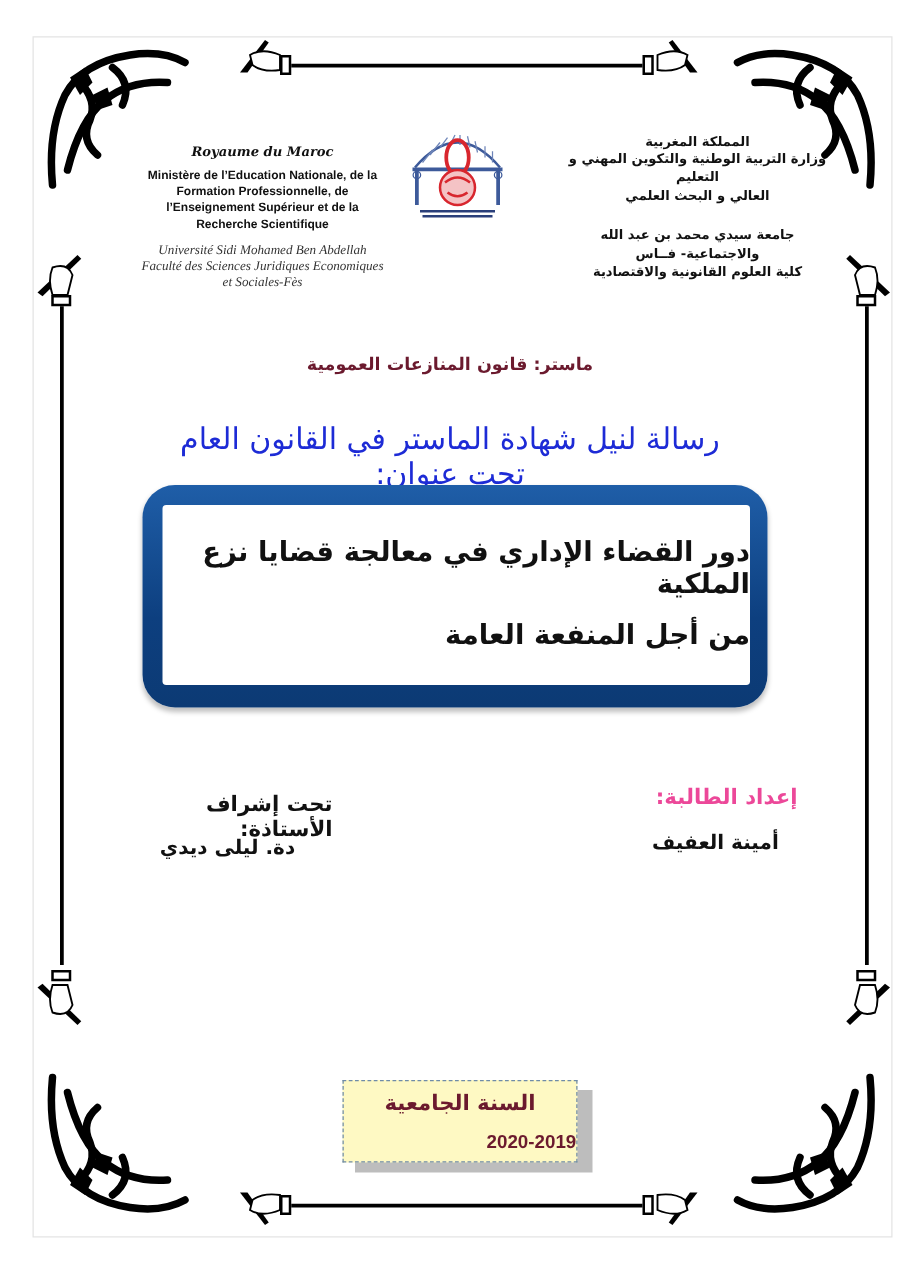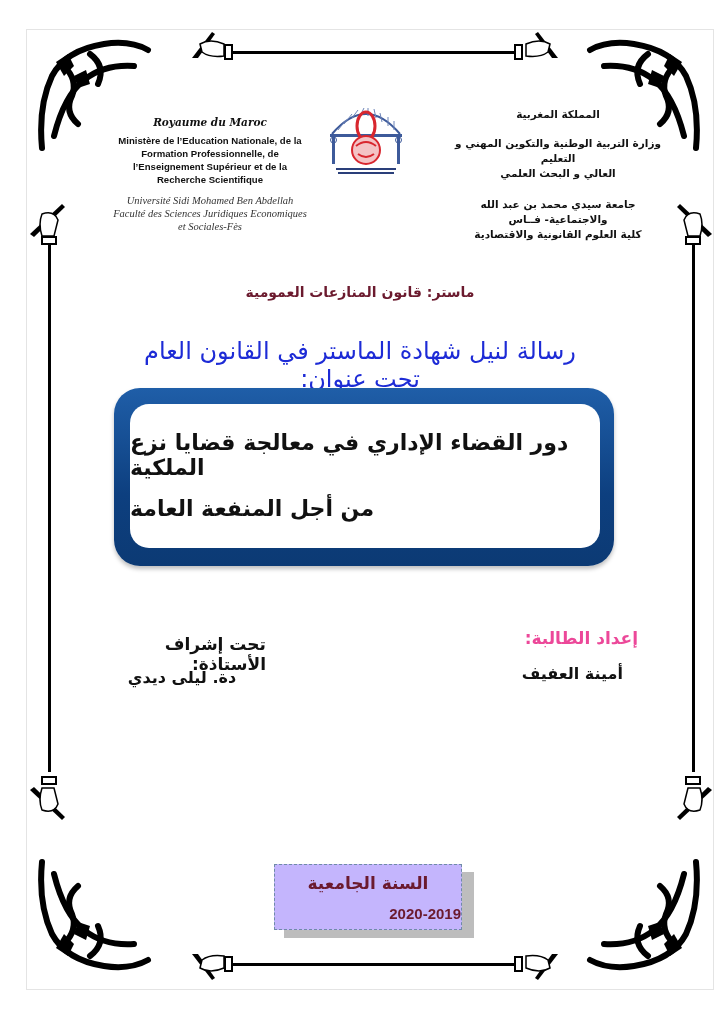--- a/index.html
+++ b/index.html
@@ -12,43 +12,43 @@
   .cuff-h { position:absolute; width:9px; height:16px; border:2px solid #000; background:#fff; box-sizing:border-box; }
   .cuff-v { position:absolute; width:16px; height:9px; border:2px solid #000; background:#fff; box-sizing:border-box; }
   .corner { position:absolute; width:118px; height:118px; }
 
   .fr-block { position:absolute; left:100px; top:116px; width:220px; text-align:center; color:#111; }
   .fr-kingdom { font-family:"DejaVu Serif", serif; font-style:italic; font-weight:bold; font-size:10.5px; margin-bottom:6px; }
   .fr-ministry { font-family:"Liberation Sans", sans-serif; font-weight:bold; font-size:9.6px; line-height:13px; }
   .fr-univ { font-family:Liberation Serif, serif; font-style:italic; font-size:10.5px; line-height:13px; margin-top:8px; color:#333; }
 
   .ar-block { position:absolute; left:440px; top:108px; width:236px; text-align:center; color:#111; direction:rtl; font-family:"DejaVu Sans", sans-serif; font-weight:bold; }
-  .ar-kingdom { font-size:10.5px; margin-bottom:16px; }
+  .ar-kingdom { font-size:10.5px; margin-bottom:0; }
   .ar-ministry { font-size:10.5px; line-height:15px; }
   .ar-univ { font-size:10.5px; line-height:15px; margin-top:16px; }
 
   .logo { position:absolute; left:322px; top:96px; width:88px; height:82px; }
 
   .master { position:absolute; left:160px; top:284px; width:400px; text-align:center; direction:rtl; color:#6b1a2e; font-weight:bold; font-size:14px; font-family:"DejaVu Sans", sans-serif; }
   .thesis-intro { position:absolute; left:120px; top:337px; width:480px; text-align:center; direction:rtl; color:#1d2bd6; font-size:24px; font-family:"DejaVu Sans", sans-serif; }
 
   .title-frame { position:absolute; left:114px; top:388px; width:500px; height:178px; border-radius:26px;
     background:linear-gradient(180deg,#1f5ea8 0%,#0d3f7f 60%,#0c3a74 100%); box-shadow:0 3px 4px rgba(0,0,0,0.25); }
-  .title-inner { position:absolute; left:16px; top:16px; right:14px; bottom:18px; background:#fff; border-radius:19px; text-align:left; direction:rtl; }
+  .title-inner { position:absolute; left:16px; top:16px; right:14px; bottom:18px; background:#fff; border-radius:3px; text-align:right; direction:rtl; }
   .title-line1 { margin-top:26px; font-weight:bold; font-size:22px; color:#111; font-family:"DejaVu Sans", sans-serif; }
   .title-line2 { margin-top:16px; font-weight:bold; font-size:22px; color:#111; font-family:"DejaVu Sans", sans-serif; }
 
   .student-label { position:absolute; right:80px; top:628px; direction:rtl; font-weight:bold; font-size:17px; color:#ec4899; }
   .student-name { position:absolute; right:95px; top:664px; direction:rtl; font-weight:bold; font-size:16px; color:#111; }
   .sup-label { position:absolute; left:96px; top:634px; width:170px; direction:rtl; text-align:right; font-weight:bold; font-size:17px; color:#111; }
   .sup-name { position:absolute; left:122px; top:668px; width:120px; direction:rtl; text-align:center; font-weight:bold; font-size:16px; color:#111; }
 
   .year-box { position:absolute; left:274px; top:864px; width:196px; height:68px; }
   .year-shadow { position:absolute; left:10px; top:8px; width:190px; height:66px; background:#bdbdbd; }
-  .year-card { position:absolute; left:0; top:0; width:188px; height:66px; background:#c4b5fd; border:1.5px dashed #6f8ba8; box-sizing:border-box; }
+  .year-card { position:absolute; left:0; top:0; width:188px; height:66px; background:#fef9c3; border:1.5px dashed #6f8ba8; box-sizing:border-box; }
   .year-label { position:absolute; left:0; right:0; top:8px; text-align:center; direction:rtl; color:#6b1a2e; font-weight:bold; font-size:17px; }
   .year-value { position:absolute; left:0; right:0; top:40px; text-align:right; color:#6b1a2e; font-weight:bold; font-size:15px; font-family:"Liberation Sans", sans-serif; }
 </style>
 </head>
 <body>
 
 <div class="page"></div>
 
 <div>
 

